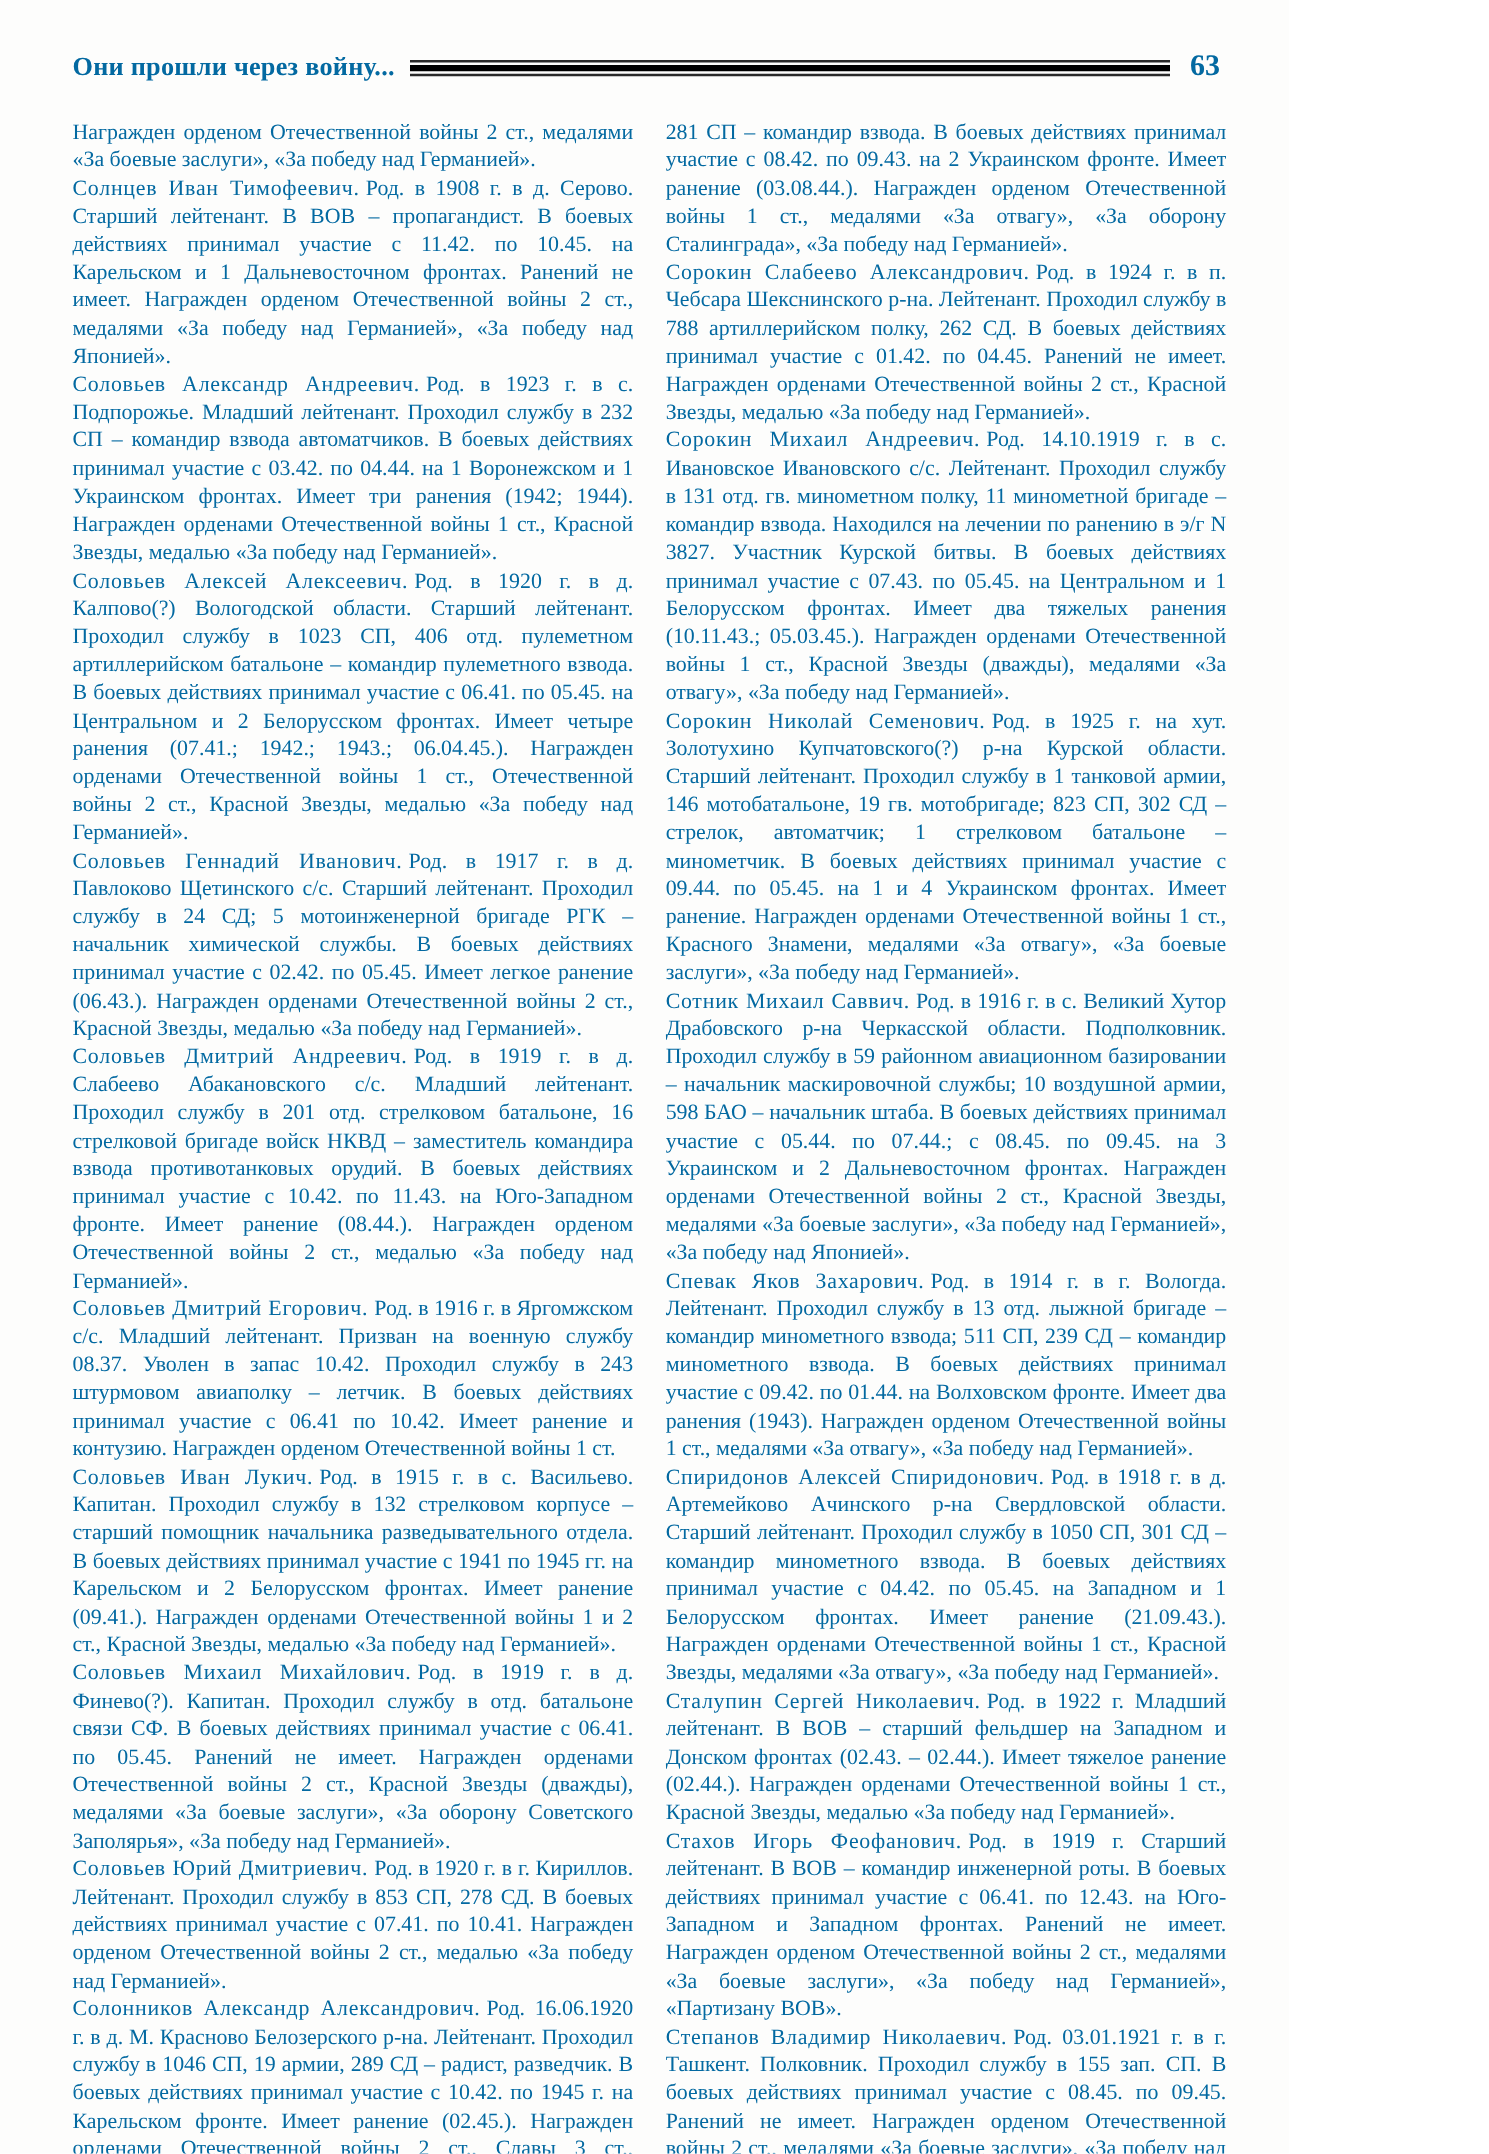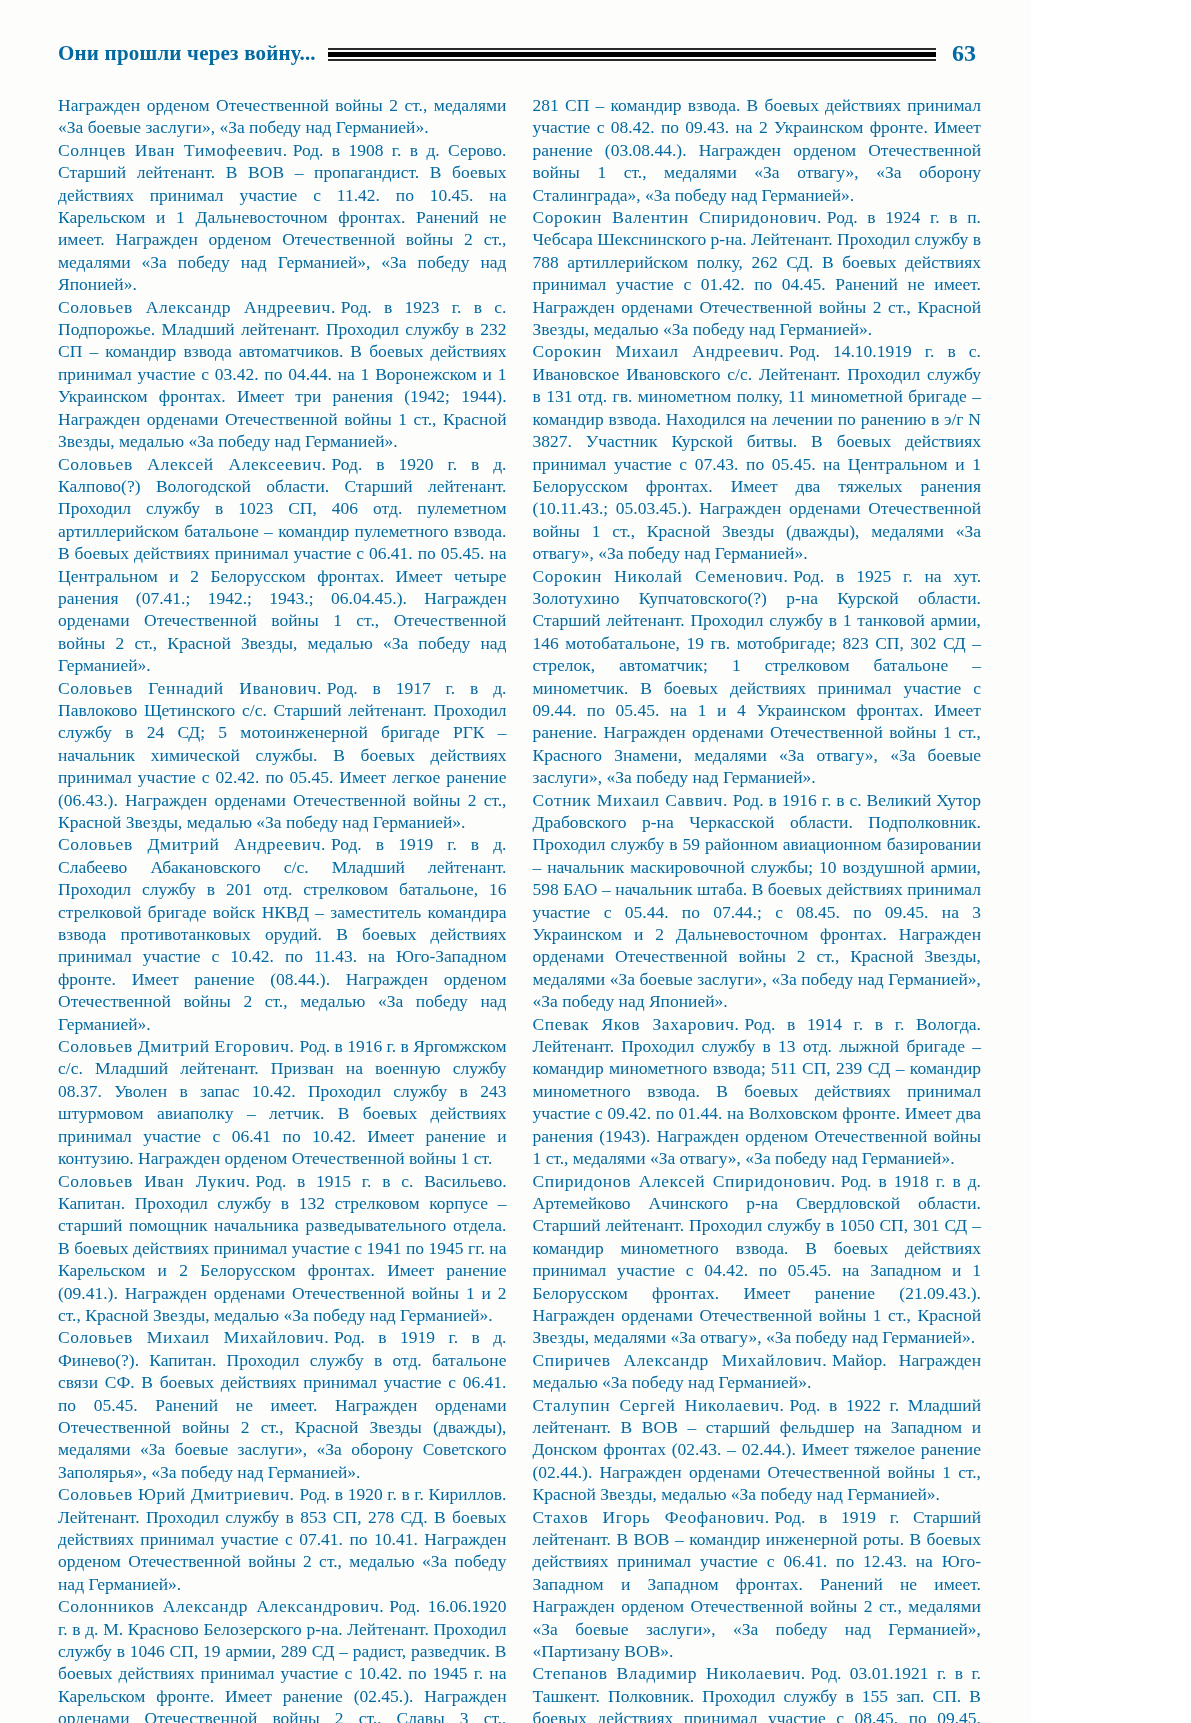--- a/index.html
+++ b/index.html
@@ -115,33 +115,32 @@
   <p class="entry"><span class="entry-name">Соловьев Юрий Дмитриевич.</span><span class="entry-text">Род. в 1920 г. в г. Кириллов. Лейтенант. Проходил службу в 853 СП, 278 СД. В боевых действиях принимал участие с 07.41. по 10.41. Награжден орденом Отечественной войны 2 ст., медалью «За победу над Германией».</span></p>
 
 
   <p class="entry"><span class="entry-name">Солонников Александр Александрович.</span><span class="entry-text">Род. 16.06.1920 г. в д. М. Красново Белозерского р-на. Лейтенант. Проходил службу в 1046 СП, 19 армии, 289 СД – радист, разведчик. В боевых действиях принимал участие с 10.42. по 1945 г. на Карельском фронте. Имеет ранение (02.45.). Награжден орденами Отечественной войны 2 ст., Славы 3 ст., медалями «За отвагу», «За победу над Германией».</span></p>
 
   <p class="entry"><span class="entry-name">Сопляков Александр Михайлович.</span><span class="entry-text">Род. в 1922 г. в д. Михалково Междуреченского р-на. Гвардии лейтенант. Проходил службу в</span></p>
 </div>
     <div class="column">
   <p class="entry"><span class="entry-name"></span><span class="entry-text">281 СП – командир взвода. В боевых действиях принимал участие с 08.42. по 09.43. на 2 Украинском фронте. Имеет ранение (03.08.44.). Награжден орденом Отечественной войны 1 ст., медалями «За отвагу», «За оборону Сталинграда», «За победу над Германией».</span></p>
 
-  <p class="entry"><span class="entry-name">Сорокин Валентин Спиридонович.</span><span class="entry-text">Род. в 1924 г. в п. Чебсара Шекснинского р-на. Лейтенант. Проходил службу в 788 артиллерийском полку, 262 СД. В боевых действиях принимал участие с 01.42. по 04.45. Ранений не имеет. Награжден орденами Отечественной войны 2 ст., Красной Звезды, медалью «За победу над Германией».</span></p>
+  <p class="entry"><span class="entry-name">Сорокин Слабеево Александрович.</span><span class="entry-text">Род. в 1924 г. в п. Чебсара Шекснинского р-на. Лейтенант. Проходил службу в 788 артиллерийском полку, 262 СД. В боевых действиях принимал участие с 01.42. по 04.45. Ранений не имеет. Награжден орденами Отечественной войны 2 ст., Красной Звезды, медалью «За победу над Германией».</span></p>
 
   <p class="entry"><span class="entry-name">Сорокин Михаил Андреевич.</span><span class="entry-text">Род. 14.10.1919 г. в с. Ивановское Ивановского с/с. Лейтенант. Проходил службу в 131 отд. гв. минометном полку, 11 минометной бригаде – командир взвода. Находился на лечении по ранению в э/г N 3827. Участник Курской битвы. В боевых действиях принимал участие с 07.43. по 05.45. на Центральном и 1 Белорусском фронтах. Имеет два тяжелых ранения (10.11.43.; 05.03.45.). Награжден орденами Отечественной войны 1 ст., Красной Звезды (дважды), медалями «За отвагу», «За победу над Германией».</span></p>
 
   <p class="entry"><span class="entry-name">Сорокин Николай Семенович.</span><span class="entry-text">Род. в 1925 г. на хут. Золотухино Купчатовского(?) р-на Курской области. Старший лейтенант. Проходил службу в 1 танковой армии, 146 мотобатальоне, 19 гв. мотобригаде; 823 СП, 302 СД – стрелок, автоматчик; 1 стрелковом батальоне – минометчик. В боевых действиях принимал участие с 09.44. по 05.45. на 1 и 4 Украинском фронтах. Имеет ранение. Награжден орденами Отечественной войны 1 ст., Красного Знамени, медалями «За отвагу», «За боевые заслуги», «За победу над Германией».</span></p>
 
   <p class="entry"><span class="entry-name">Сотник Михаил Саввич.</span><span class="entry-text">Род. в 1916 г. в с. Великий Хутор Драбовского р-на Черкасской области. Подполковник. Проходил службу в 59 районном авиационном базировании – начальник маскировочной службы; 10 воздушной армии, 598 БАО – начальник штаба. В боевых действиях принимал участие с 05.44. по 07.44.; с 08.45. по 09.45. на 3 Украинском и 2 Дальневосточном фронтах. Награжден орденами Отечественной войны 2 ст., Красной Звезды, медалями «За боевые заслуги», «За победу над Германией», «За победу над Японией».</span></p>
 
   <p class="entry"><span class="entry-name">Спевак Яков Захарович.</span><span class="entry-text">Род. в 1914 г. в г. Вологда. Лейтенант. Проходил службу в 13 отд. лыжной бригаде – командир минометного взвода; 511 СП, 239 СД – командир минометного взвода. В боевых действиях принимал участие с 09.42. по 01.44. на Волховском фронте. Имеет два ранения (1943). Награжден орденом Отечественной войны 1 ст., медалями «За отвагу», «За победу над Германией».</span></p>
 
   <p class="entry"><span class="entry-name">Спиридонов Алексей Спиридонович.</span><span class="entry-text">Род. в 1918 г. в д. Артемейково Ачинского р-на Свердловской области. Старший лейтенант. Проходил службу в 1050 СП, 301 СД – командир минометного взвода. В боевых действиях принимал участие с 04.42. по 05.45. на Западном и 1 Белорусском фронтах. Имеет ранение (21.09.43.). Награжден орденами Отечественной войны 1 ст., Красной Звезды, медалями «За отвагу», «За победу над Германией».</span></p>
 
-  <p class="entry"><span class="entry-name">Спиричев Александр Михайлович.</span><span class="entry-text">Майор. Награжден медалью «За победу над Германией».</span></p>
 
   <p class="entry"><span class="entry-name">Сталупин Сергей Николаевич.</span><span class="entry-text">Род. в 1922 г. Младший лейтенант. В ВОВ – старший фельдшер на Западном и Донском фронтах (02.43. – 02.44.). Имеет тяжелое ранение (02.44.). Награжден орденами Отечественной войны 1 ст., Красной Звезды, медалью «За победу над Германией».</span></p>
 
   <p class="entry"><span class="entry-name">Стахов Игорь Феофанович.</span><span class="entry-text">Род. в 1919 г. Старший лейтенант. В ВОВ – командир инженерной роты. В боевых действиях принимал участие с 06.41. по 12.43. на Юго-Западном и Западном фронтах. Ранений не имеет. Награжден орденом Отечественной войны 2 ст., медалями «За боевые заслуги», «За победу над Германией», «Партизану ВОВ».</span></p>
 
   <p class="entry"><span class="entry-name">Степанов Владимир Николаевич.</span><span class="entry-text">Род. 03.01.1921 г. в г. Ташкент. Полковник. Проходил службу в 155 зап. СП. В боевых действиях принимал участие с 08.45. по 09.45. Ранений не имеет. Награжден орденом Отечественной войны 2 ст., медалями «За боевые заслуги», «За победу над Японией».</span></p>
 
   <p class="entry"><span class="entry-name">Степанов Николай Степанович.</span><span class="entry-text">Род. в 1911 г. в д. Алферово Вашкинского р-на. Подполковник. В ВОВ – санитарный инструк-</span></p>
 </div>
   </div>

